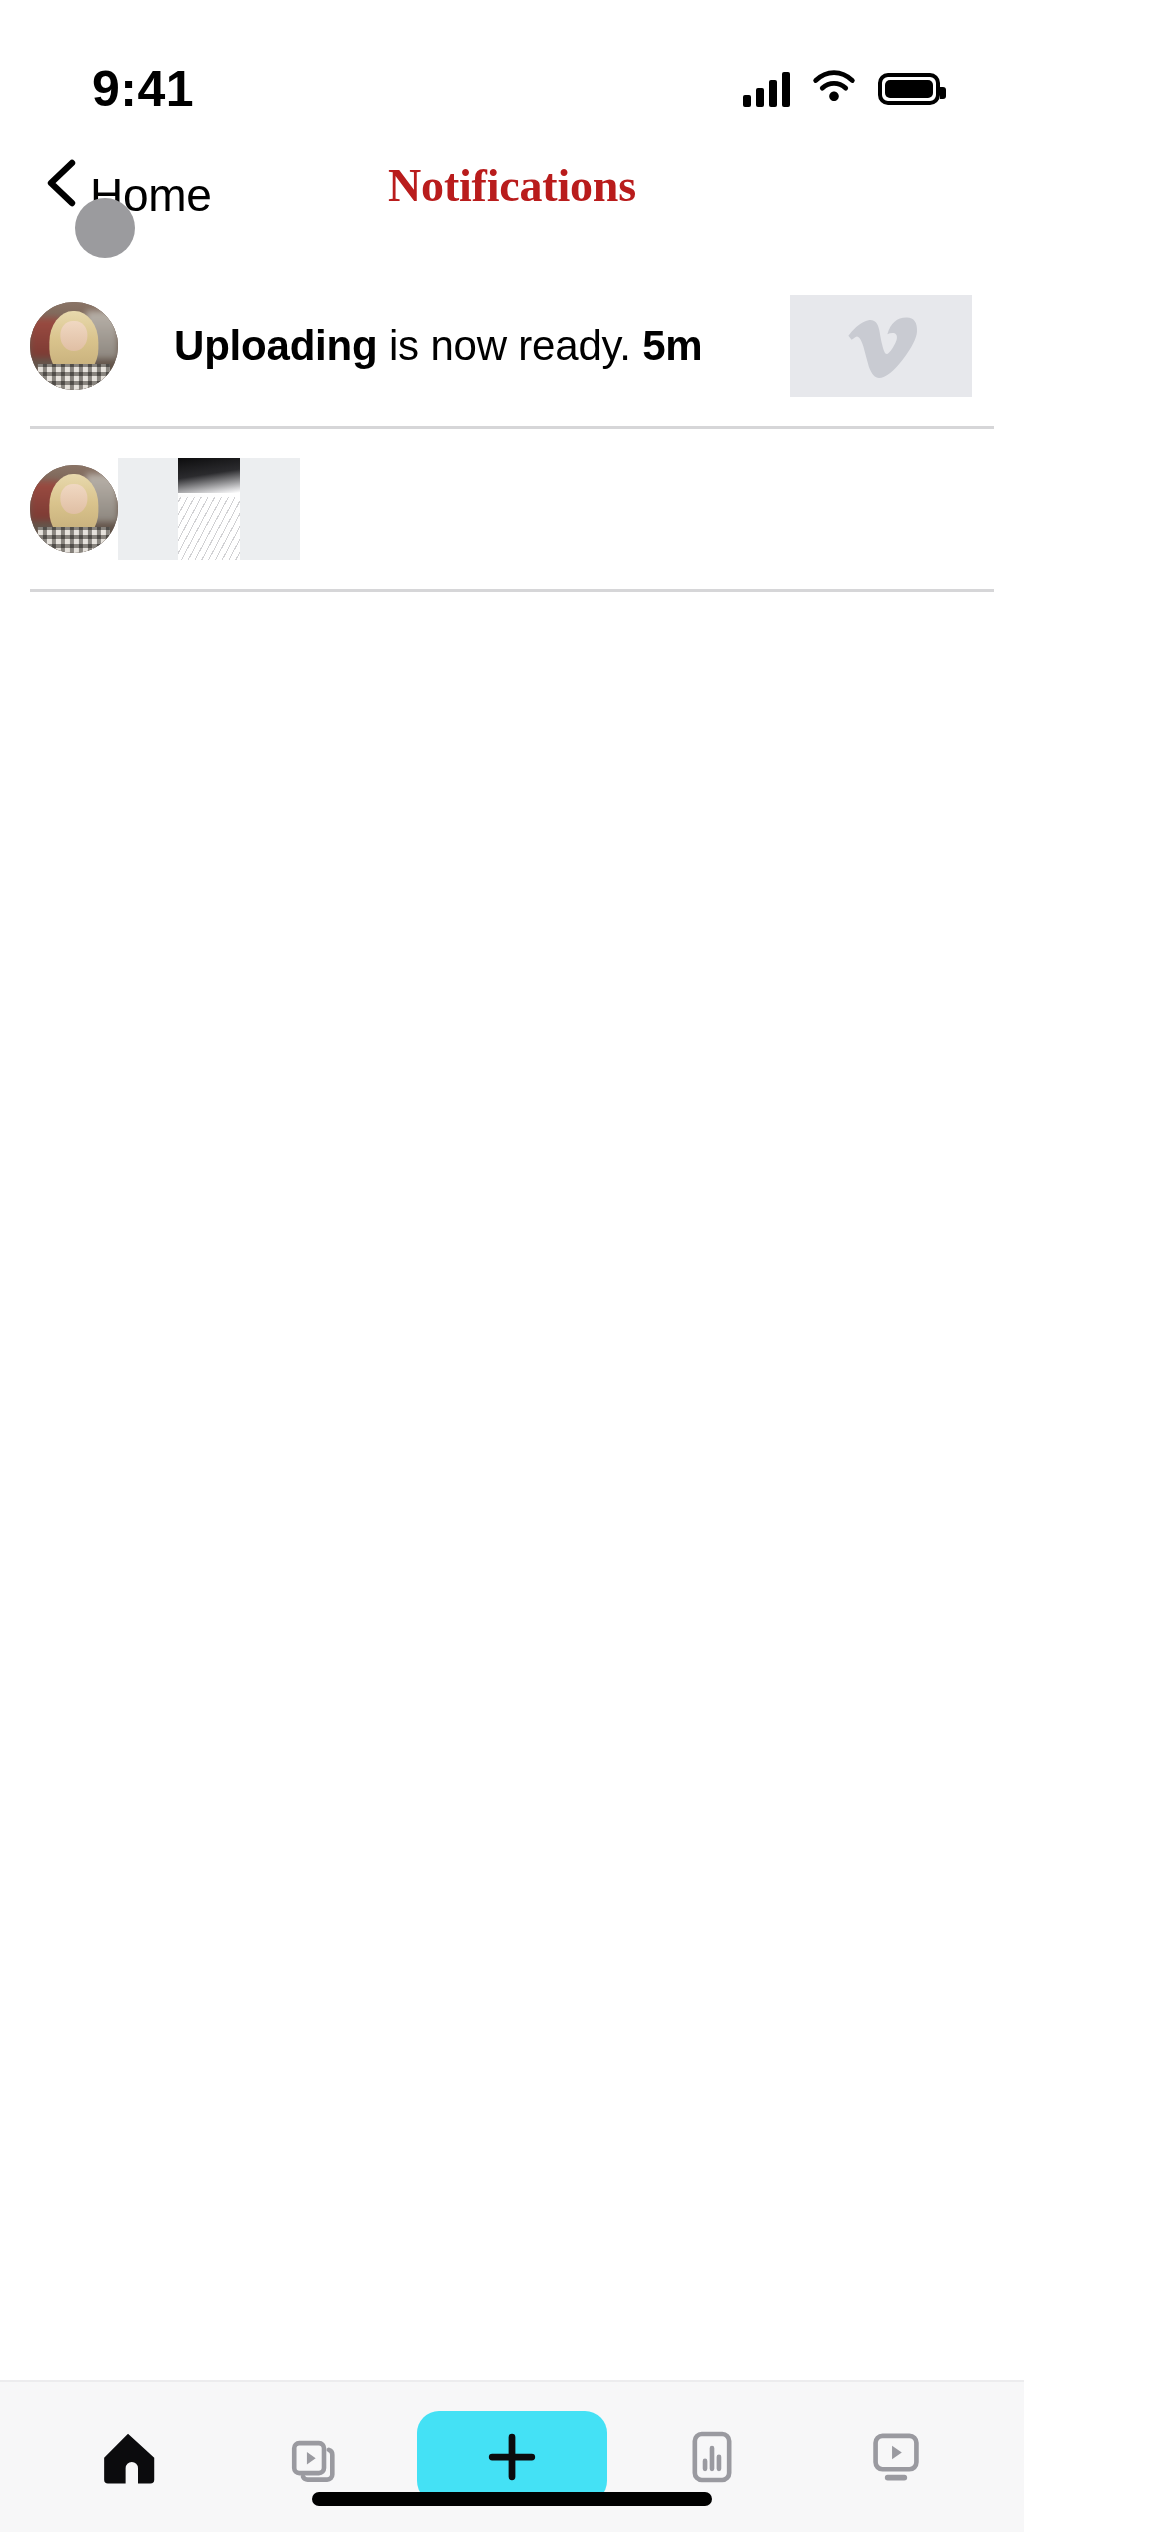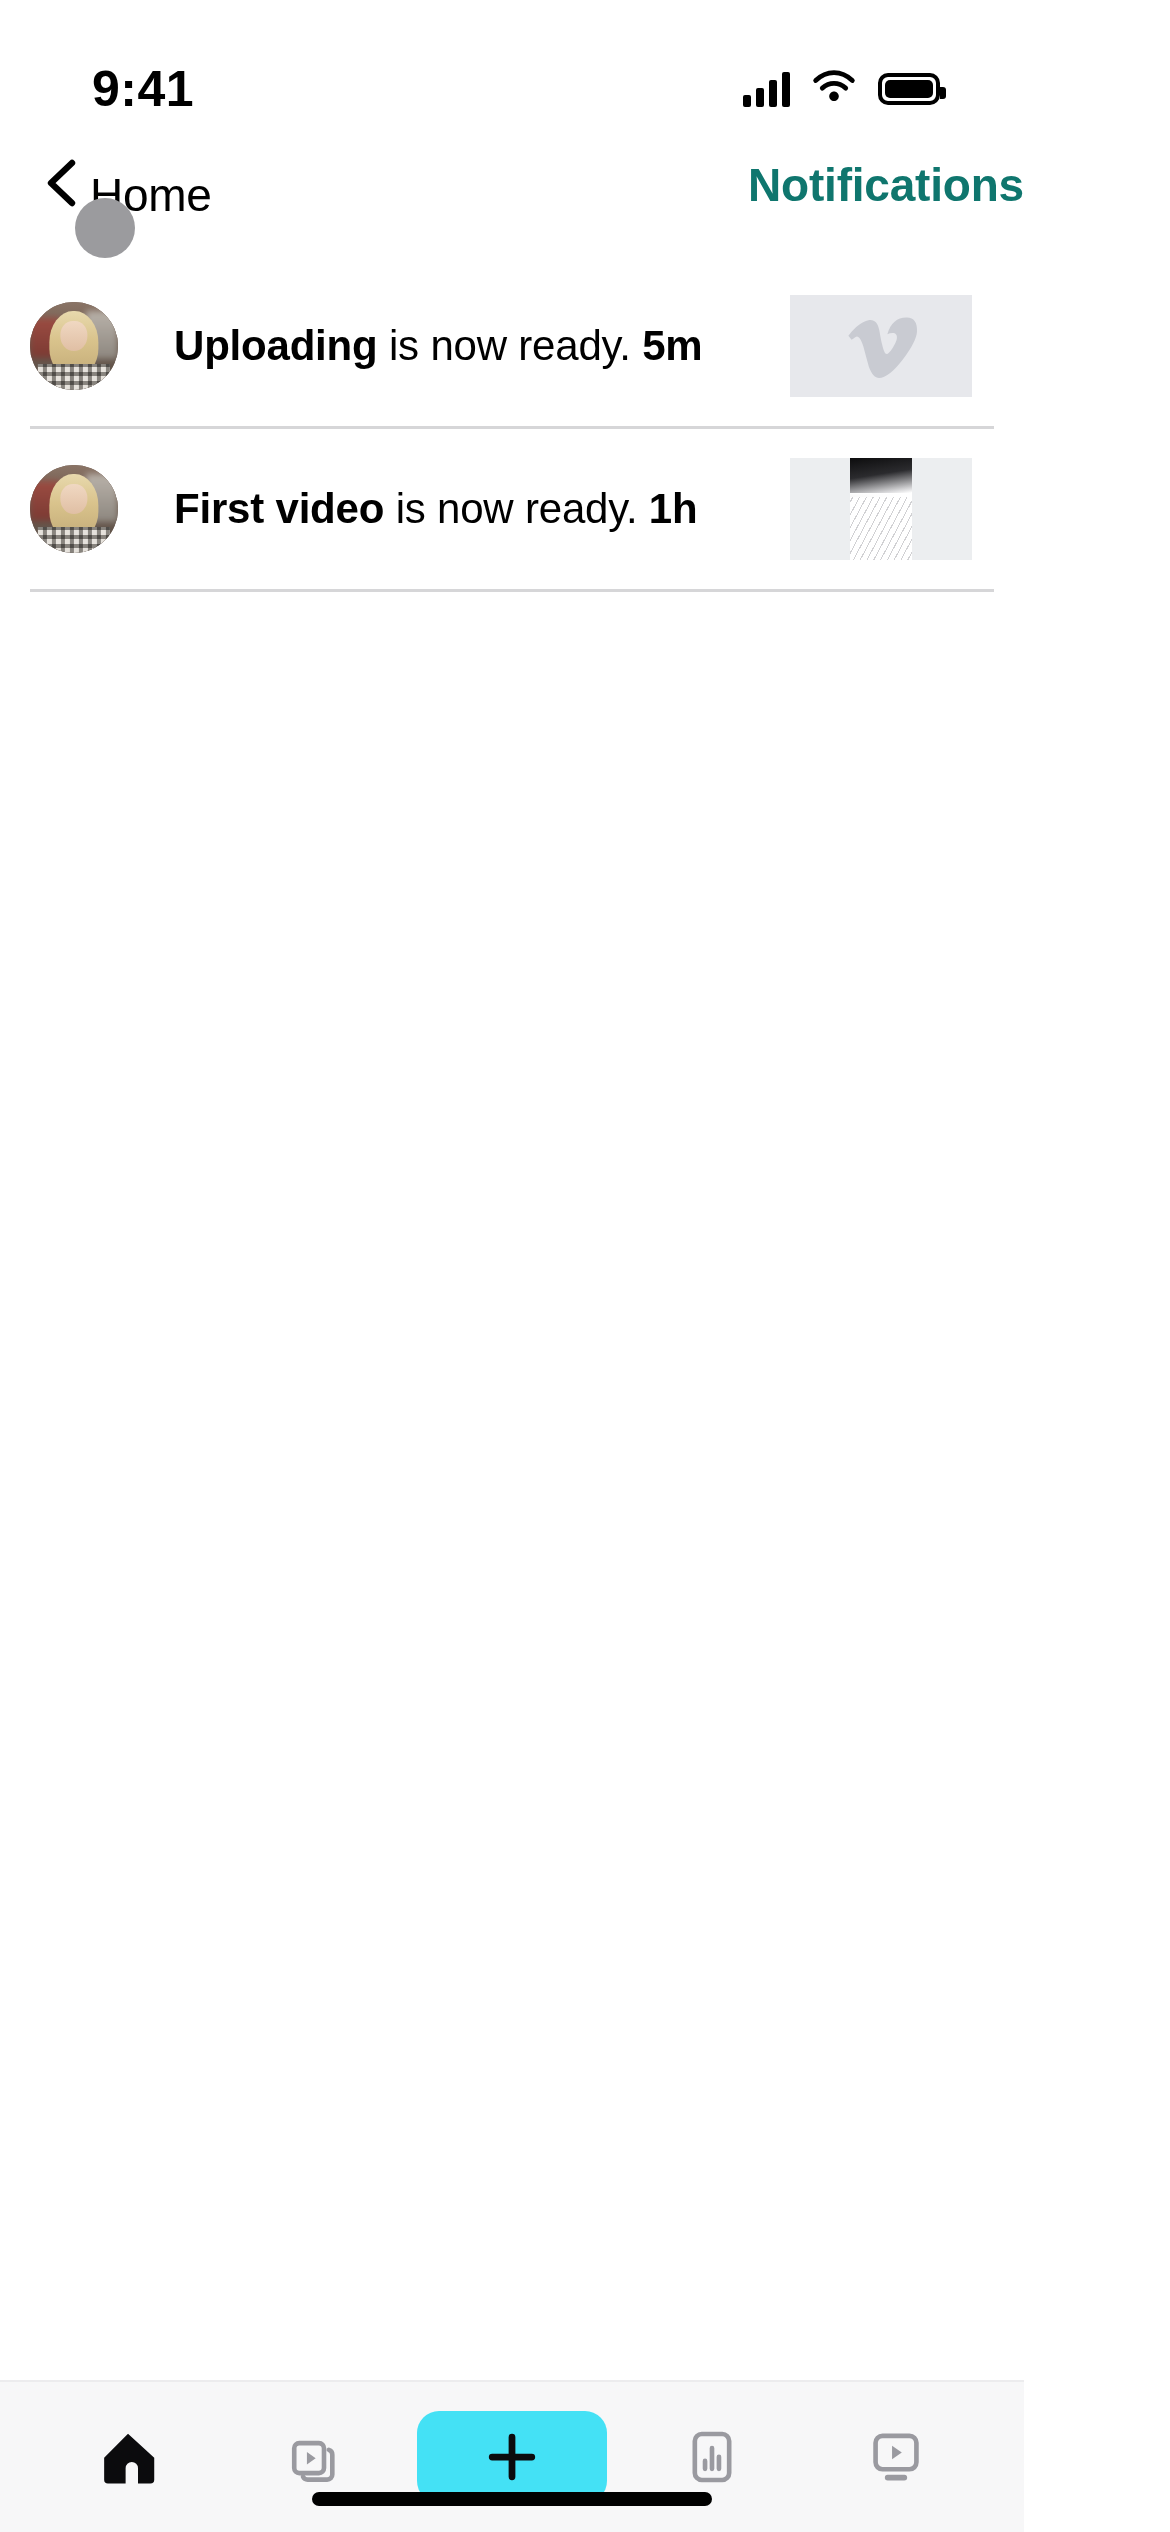--- a/index.html
+++ b/index.html
@@ -35,23 +35,24 @@
 
   
   .navbar{
     position:relative; flex:0 0 86px; height:86px;
     display:flex; align-items:center; padding:0 44px;
   }
   .back-btn{ display:flex; align-items:center; gap:12px; position:relative; z-index:2; }
   .chev{ width:34px; height:48px; }
   .back-label{ font-size:46px; font-weight:400; color:#000; letter-spacing:-0.3px;margin-top:19px; }
   .nav-title{
-    position:absolute; left:0; right:0; text-align:right;
-    font-size:46px; font-weight:600; color:#0f766e; letter-spacing:-0.2px;
+    position:absolute; left:0; right:0; text-align:center;
+    font-size:46px; font-weight:600; color:#b91c1c; letter-spacing:-0.2px;
     pointer-events:none;
+    font-family:Liberation Serif, serif;
   }
   .touch-dot{
     position:absolute; left:75px; top:56px;
     width:60px; height:60px; border-radius:50%;
     background:#9b9b9e; z-index:3;
   }
 
   
   .list{ flex:1 1 auto; padding-top:38px; }
   .row{
@@ -202,23 +203,20 @@
     </div>
     <div class="divider"></div>
 
     <div class="row">
       <div class="avatar">
         <span class="bg"></span>
           <span class="hair"></span>
           <span class="face"></span>
           <span class="shirt"></span>
       </div>
-      <div class="row-text">
-        <b>First video</b><span> is now ready. </span><span class="time">1h</span>
-      </div>
       <div class="thumb still">
         <span class="frame">
           <span class="dark"></span>
             <span class="glow"></span>
             <span class="brush"></span>
         </span>
       </div>
     </div>
     <div class="divider"></div>
 

